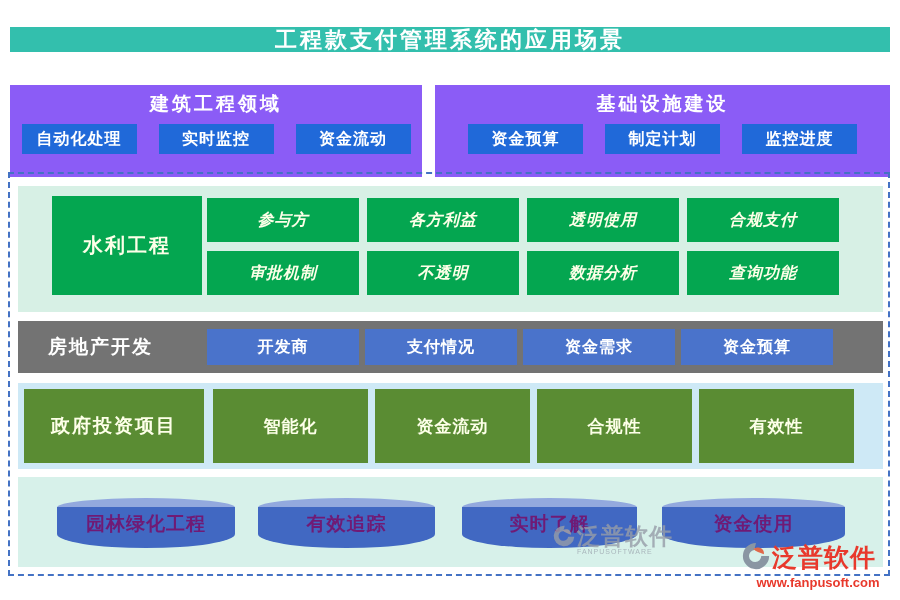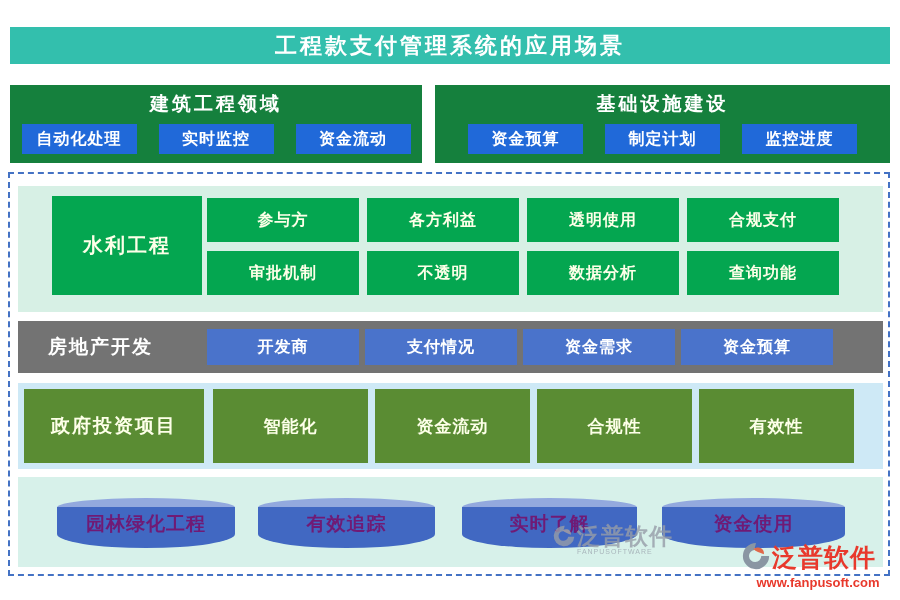--- a/index.html
+++ b/index.html
@@ -4,27 +4,27 @@
 <style>
   * { margin:0; padding:0; box-sizing:border-box; }
   html,body { width:900px; height:600px; }
   body {
     position:relative;
     background:#ffffff;
     font-family:"Liberation Sans","DejaVu Sans",sans-serif;
     overflow:hidden;
   }
   .title-bar {
-    position:absolute; left:10px; top:27px; width:880px; height:37px;
+    position:absolute; left:10px; top:27px; width:880px; height:25px;
     background:#33BFAD; color:#ffffff;
     font-size:22px; font-weight:bold; letter-spacing:3px;
     display:flex; align-items:center; justify-content:center;
   }
   .blue-panel {
-    position:absolute; top:85px; height:78px; background:#15803d;
+    position:absolute; top:85px; height:92px; background:#8b5cf6;
   }
   .blue-panel.left  { left:10px;  width:412px; }
   .blue-panel.right { left:435px; width:455px; }
   .blue-panel .ptitle {
     text-align:center; color:#ffffff; font-weight:bold; font-size:19px;
     letter-spacing:3px; margin-top:6px;
   }
   .blue-panel .btnrow {
     display:flex; justify-content:center; gap:22px; margin-top:7px;
   }
@@ -46,21 +46,21 @@
     background:#04A650; color:#FDFFE8; font-size:20px; font-weight:bold;
     letter-spacing:2px; display:flex; align-items:center; justify-content:center;
   }
   .water-grid {
     position:absolute; left:189px; top:12px;
     display:grid; grid-template-columns:repeat(4,152px);
     grid-auto-rows:44px; column-gap:8px; row-gap:9px;
   }
   .green-btn {
     background:#04A650; color:#FDFFE8; font-size:16px; font-weight:bold;
-    letter-spacing:1px; display:flex; align-items:center; justify-content:center;
+    letter-spacing:1px; display:flex; align-items:center; justify-content:center;font-style:italic;
   }
   .re-panel {
     position:absolute; left:18px; top:321px; width:865px; height:52px;
     background:#737373;
   }
   .re-label {
     position:absolute; left:0; top:0; width:165px; height:100%;
     color:#ffffff; font-size:19px; font-weight:bold; letter-spacing:2px;
     display:flex; align-items:center; justify-content:center;
   }

